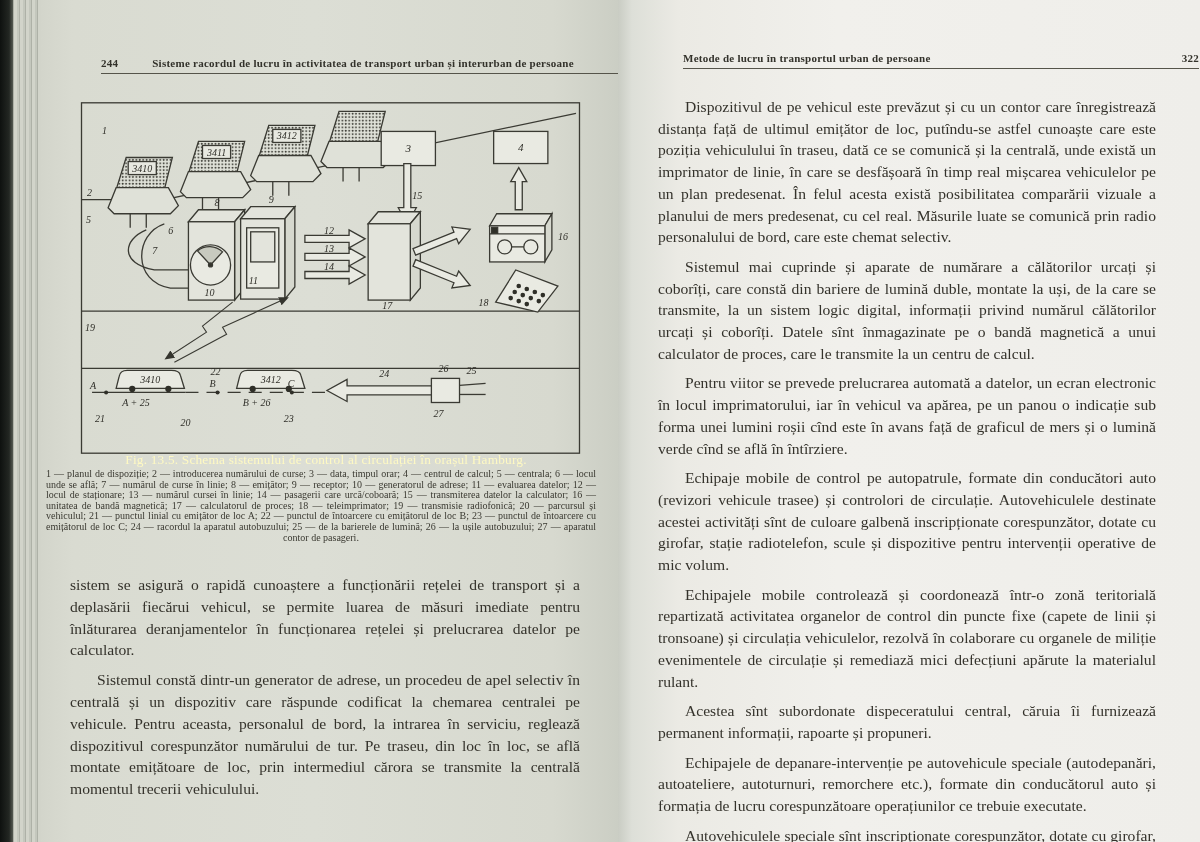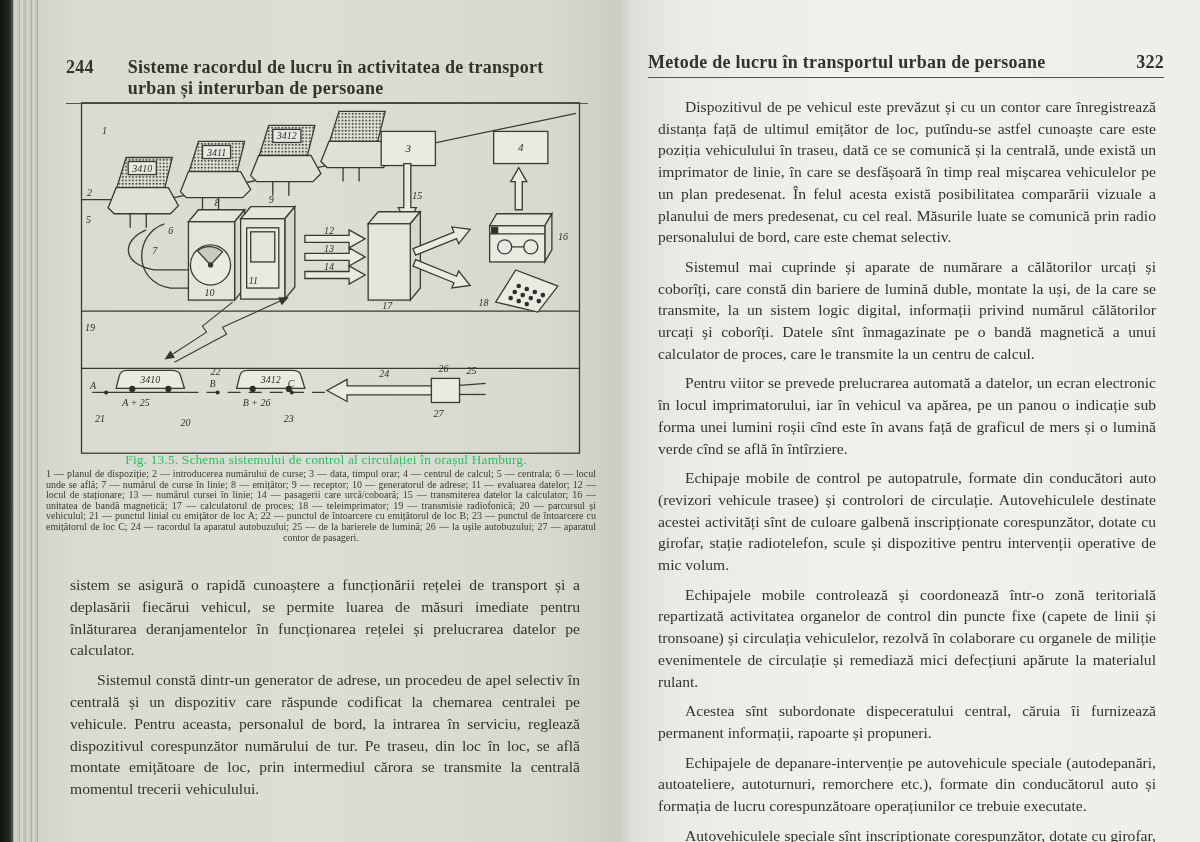--- a/index.html
+++ b/index.html
@@ -9,27 +9,27 @@
         background:linear-gradient(90deg,#0e110f,#232723 70%,#565b53);}
   .corner-dark{position:absolute;left:13px;top:0;width:30px;height:13px;background:#181b18;}
   .page-left{position:absolute;left:13px;top:0;width:605px;height:842px;
         background:linear-gradient(90deg,#b7bab0 0,#d3d5cb 28px,#d9dbd1 60px,#dcded5 300px,#d7d9cf 540px,#cbcec4 100%);}
   .edge-stripes{position:absolute;left:0;top:0;width:28px;height:842px;
         background:repeating-linear-gradient(90deg,#aeb1a7 0 1px,#d2d4ca 1px 4px,#c4c7bd 4px 6px);}
   .page-right{position:absolute;left:618px;top:0;width:582px;height:842px;
         background:linear-gradient(90deg,#c9ccc3 0,#dddfd8 14px,#ebeae4 60px,#f1f0ec 220px,#efeeea 100%);}
   .runhead{position:absolute;display:flex;align-items:baseline;
         border-bottom:1.2px solid #55544a;padding-bottom:4px;
-        font-size:18px;font-weight:bold;letter-spacing:.25px;color:#33322b;}
+        font-size:11px;font-weight:bold;letter-spacing:.25px;color:#33322b;margin-left:35px;}
   .lp-head{left:66px;top:57px;width:522px;gap:34px;}
   .rp-head{left:30px;top:52px;width:516px;justify-content:space-between;}
   .pagenum{font-weight:bold;}
   .figure{position:absolute;left:80px;top:101px;width:502px;height:354px;}
   .caption{position:absolute;left:64px;top:452px;width:524px;text-align:center;
-        font-size:13.3px;letter-spacing:.2px;color:#22c55e;}
+        font-size:13.3px;letter-spacing:.2px;color:#fef9c3;}
   .legend{position:absolute;left:46px;top:469px;width:550px;font-size:10px;
         line-height:10.6px;text-align:justify;text-align-last:center;color:#3a3931;}
   .body-text{position:absolute;text-align:justify;font-size:15.6px;color:#34322b;}
   .lp-body{left:62px;top:566px;width:526px;line-height:21.8px;}
   .rp-body{left:32px;top:88px;width:514px;line-height:21.7px;}
   .body-text p{margin:8px;text-indent:27px;}
   .body-text p.noindent{text-indent:0;}
   .lead{}
   svg text{font-family:"Liberation Serif","DejaVu Serif",serif;}
   .num{font-size:10px;font-style:italic;fill:#2f2e28;}

